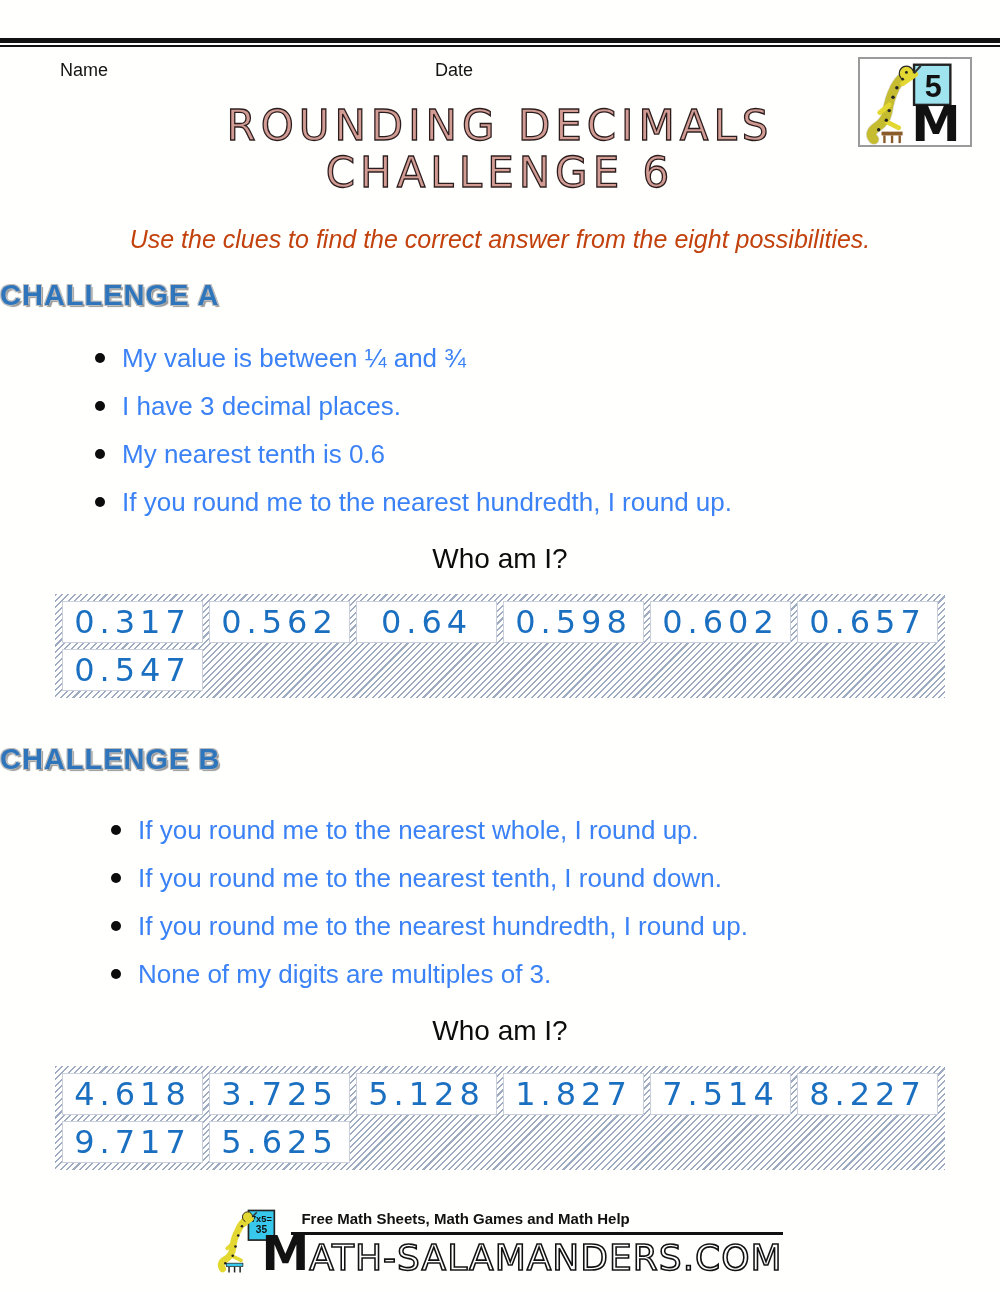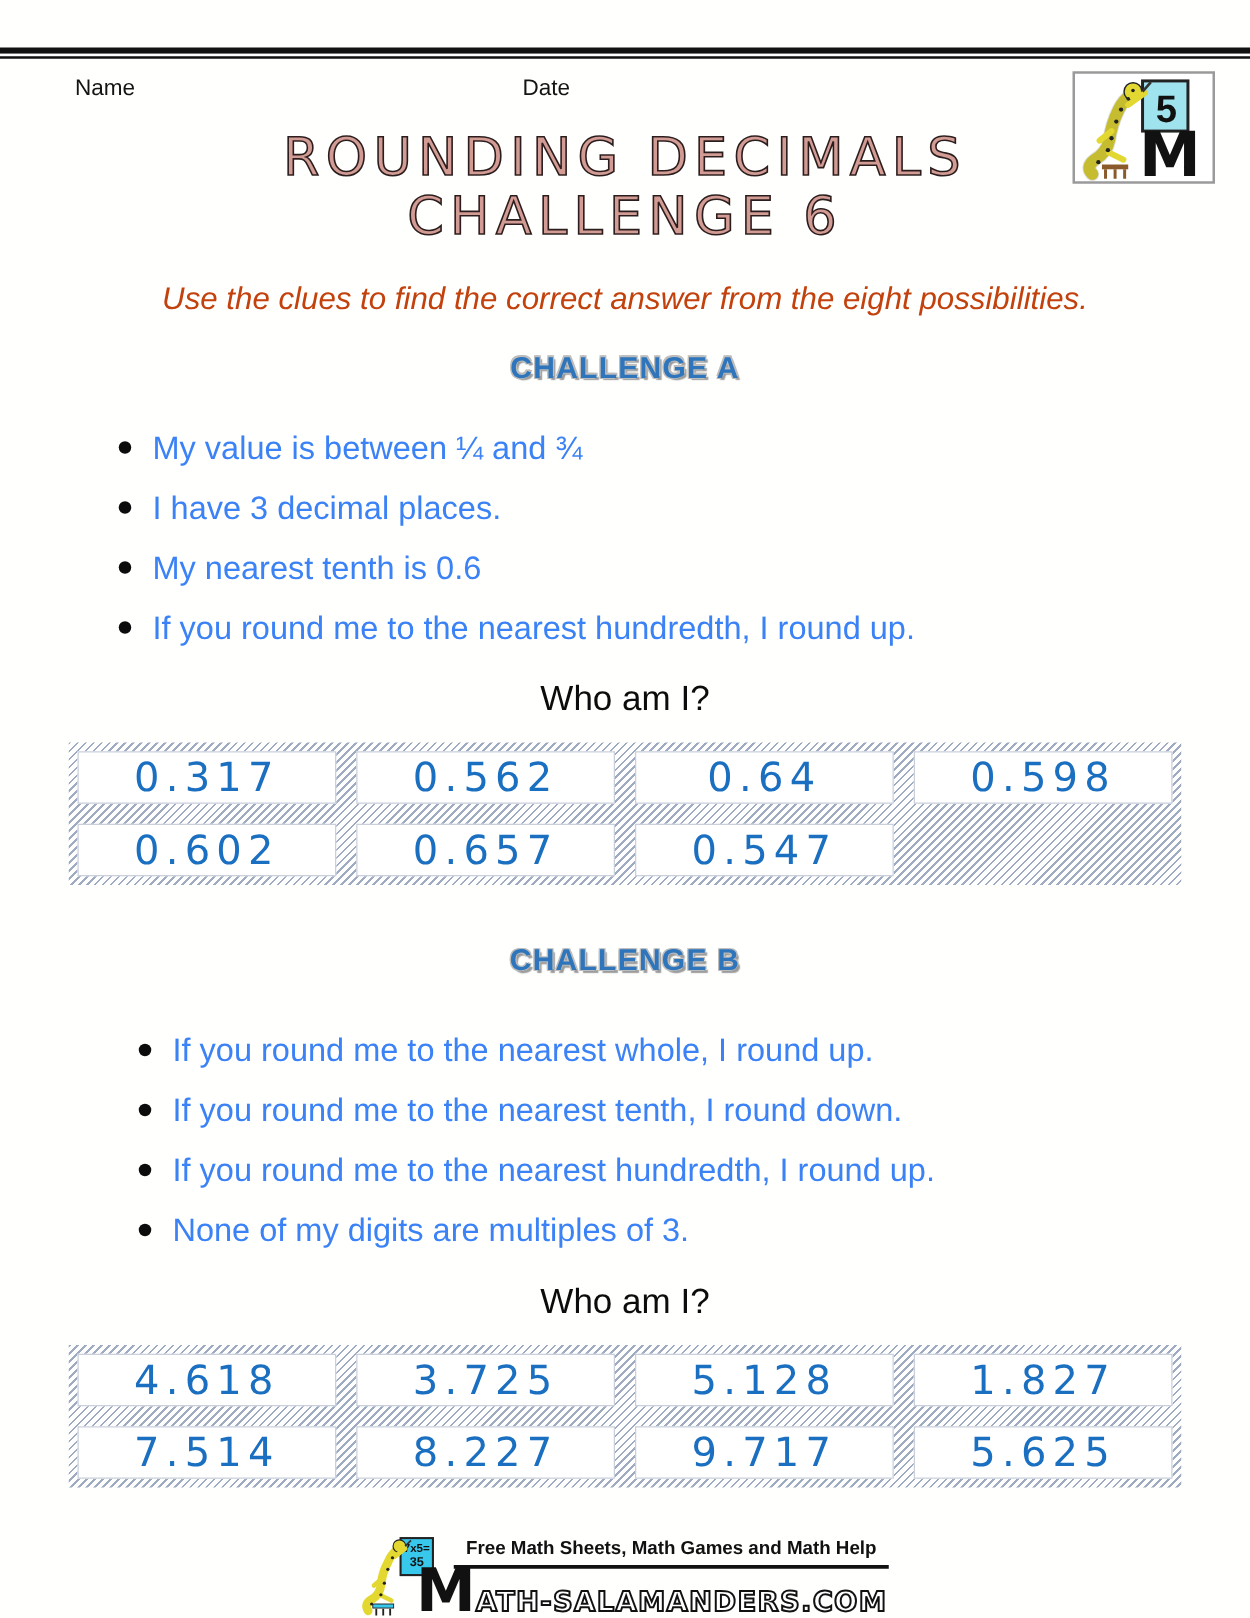--- a/index.html
+++ b/index.html
@@ -25,75 +25,75 @@
     color:var(--text-black);
     overflow:hidden;
   }
   
   .rule-a{height:5px;background:#121212;margin-top:38px;}
   .rule-b{height:2px;background:#ffffff;}
   .rule-c{height:2px;background:#121212;}
 
   .header-row{position:relative;height:26px;margin-top:13px;font-size:18px;}
   .name-label{position:absolute;left:60px;top:0;}
-  .date-label{position:absolute;left:418px;top:0;}
+  .date-label{position:absolute;left:435px;top:0;}
 
   .logo-box{
     position:absolute;left:858px;top:57px;width:114px;height:90px;
     border:2px solid #9a9a9a;background:#ffffff;box-sizing:border-box;
   }
   .logo-box svg{width:100%;height:100%;display:block;}
 
   .title{margin-top:16px;text-align:center;
     font-family:"DejaVu Sans",sans-serif;
     font-size:42px;line-height:47px;letter-spacing:5px;font-weight:400;
     color:var(--title-fill);
     -webkit-text-stroke:1.3px var(--title-outline);
   }
   .instruction{margin-top:28px;text-align:center;font-style:italic;
     font-size:25px;line-height:30px;color:#c2410c;}
-  .challenge-heading{margin-top:24px;text-align:center;
-    font-size:24px;line-height:34px;font-weight:bold;letter-spacing:1px;
+  .challenge-heading{margin-top:24px;
+    font-size:29px;line-height:34px;font-weight:bold;letter-spacing:1px;
     color:var(--heading-blue);
     text-shadow:-1px -1px 0 #bdbdbd,1px -1px 0 #bdbdbd,-1px 1px 0 #bdbdbd,2px 2px 1px #9a9a9a;}
   .challenge-heading.b{margin-top:44px;}
 
   .clues{margin-top:22px;}
   .clues.b{margin-top:30px;margin-left:16px;}
   .clue-row{display:flex;align-items:center;height:48px;padding-left:95px;}
   .bullet-dot{width:10px;height:10px;border-radius:50%;background:#0c0c0c;
     margin-right:17px;flex:0 0 auto;}
   .clue-text{font-size:26px;color:#3b82f6;}
 
   .question{margin-top:16px;text-align:center;font-size:28px;line-height:34px;
     font-weight:500;color:#0c0c0c;}
 
   .answer-table{
     width:890px;margin:18px auto 0;box-sizing:border-box;padding:7px;
     background:repeating-linear-gradient(135deg,
       var(--hatch-stripe) 0px,var(--hatch-stripe) 1.5px,
       #ffffff 1.5px,#ffffff 4.5px);
-    display:grid;grid-template-columns:repeat(4,1fr);gap:16px;
+    display:grid;grid-template-columns:repeat(6,1fr);gap:6px;
   }
   .answer-cell{
     height:40px;background:#ffffff;border:1px solid var(--cell-border);
     display:flex;align-items:center;justify-content:center;
     font-family:"DejaVu Sans",sans-serif;
     font-size:32px;letter-spacing:5px;color:var(--accent-blue);
   }
 
   .footer{display:flex;justify-content:center;align-items:flex-start;margin-top:36px;}
   .footer-logo{width:74px;height:70px;margin-top:0;}
   .footer-right{display:flex;flex-direction:column;}
   .tagline{font-size:15px;font-weight:bold;color:#111;padding:4px 10px 5px;text-align:left;}
   .footer-rule{height:3px;background:#111;}
   .wordmark{display:flex;align-items:baseline;margin-left:-30px;margin-top:-6px;}
   .wm-m{font-size:48px;font-weight:800;color:#111;line-height:1;
     font-family:"DejaVu Sans",sans-serif;}
-  .wm-rest{font-size:22px;font-weight:700;letter-spacing:1px;color:#ffffff;
+  .wm-rest{font-size:36px;font-weight:400;letter-spacing:1px;color:#ffffff;
     -webkit-text-stroke:1.6px #111;line-height:1.3;
     font-family:"DejaVu Sans",sans-serif;}
 </style>
 </head>
 <body>
 
 <div class="page">
 
   <div class="rule-a"></div>
   <div class="rule-b"></div>

